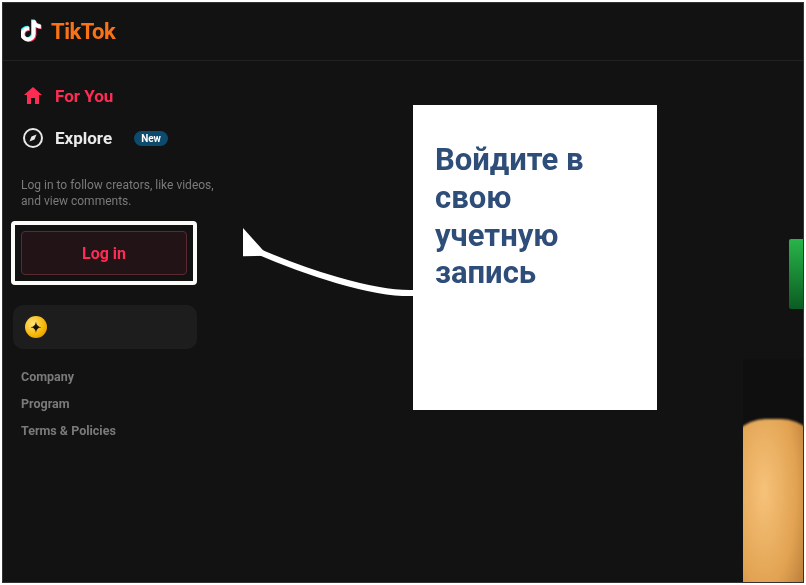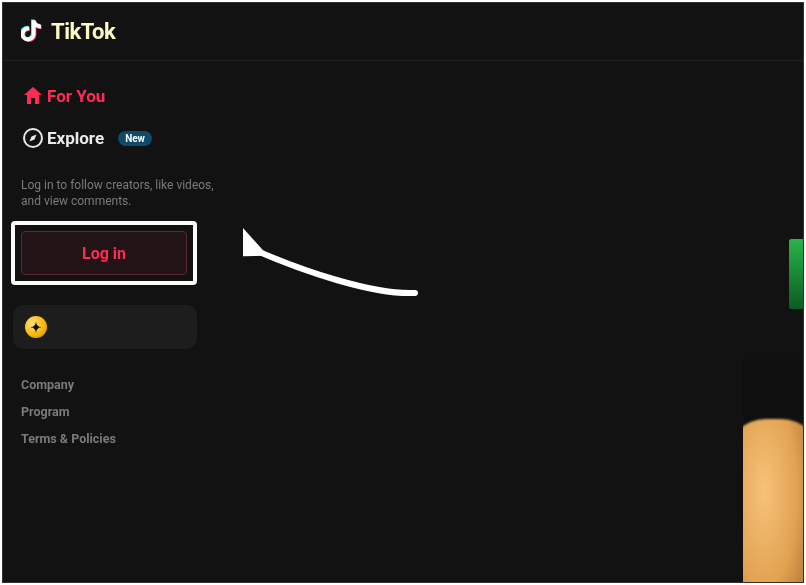--- a/index.html
+++ b/index.html
@@ -27,42 +27,42 @@
       align-items: center;
       padding: 0 18px;
       border-bottom: 1px solid #232323;
     }
     .logo {
       display: flex;
       align-items: center;
       gap: 4px;
     }
     .logo-text {
-      color: #fef9c3;
+      color: #f97316;
       font-weight: 700;
       font-size: 22px;
       letter-spacing: -0.5px;
     }
     .content-area {
       position: absolute;
       top: 58px;
       left: 0;
       right: 0;
       bottom: 0;
       display: flex;
     }
     .sidebar {
       width: 232px;
       padding: 14px 8px 10px 8px;
       overflow: hidden;
     }
     .nav-item {
       display: flex;
       align-items: center;
-      gap: 2px;
+      gap: 10px;
       padding: 9px 10px;
       color: #eaeaea;
       font-size: 17px;
       font-weight: 700;
       cursor: pointer;
       border-radius: 4px;
     }
     .nav-item.active { color: #fe2c55; }
     .nav-item .icon { width: 24px; height: 24px; display: flex; align-items: center; justify-content: center; }
     .nav-item .icon svg { fill: currentColor; }
@@ -118,21 +118,21 @@
       color: #111; font-weight: 900; font-size: 13px;
       flex-shrink: 0;
     }
     .effects-text {
       color: #eee;
       font-size: 12.5px;
       font-weight: 700;
       line-height: 1.25;
     }
     .footer-links {
-      margin-top: 28px;
+      margin-top: 20px;
       padding: 0 10px;
     }
     .footer-link {
       color: #7a7a7a;
       font-size: 12.5px;
       font-weight: 700;
       margin-bottom: 12px;
       cursor: pointer;
     }
     .main {
@@ -259,20 +259,23 @@
       </div>
 
     </div>
 
     <div class="main">
       <div class="thumb-green"></div>
       <div class="thumb-skin"></div>
     </div>
   </div>
 
+  <div class="callout">
+    <div class="callout-text">Войдите в свою учетную запись</div>
+  </div>
 
   <svg class="arrow" viewBox="0 0 180 90">
     <defs>
       <marker id="ah" markerWidth="14" markerHeight="14" refX="3" refY="6" orient="auto">
         <path d="M12 1 L1 6 L12 11 L8 6 Z" fill="#fff"></path>
       </marker>
     </defs>
     <path d="M172 72 C 130 74, 60 50, 14 30" fill="none" stroke="#fff" stroke-width="6" stroke-linecap="round" marker-end="url(#ah)"></path>
   </svg>
 

